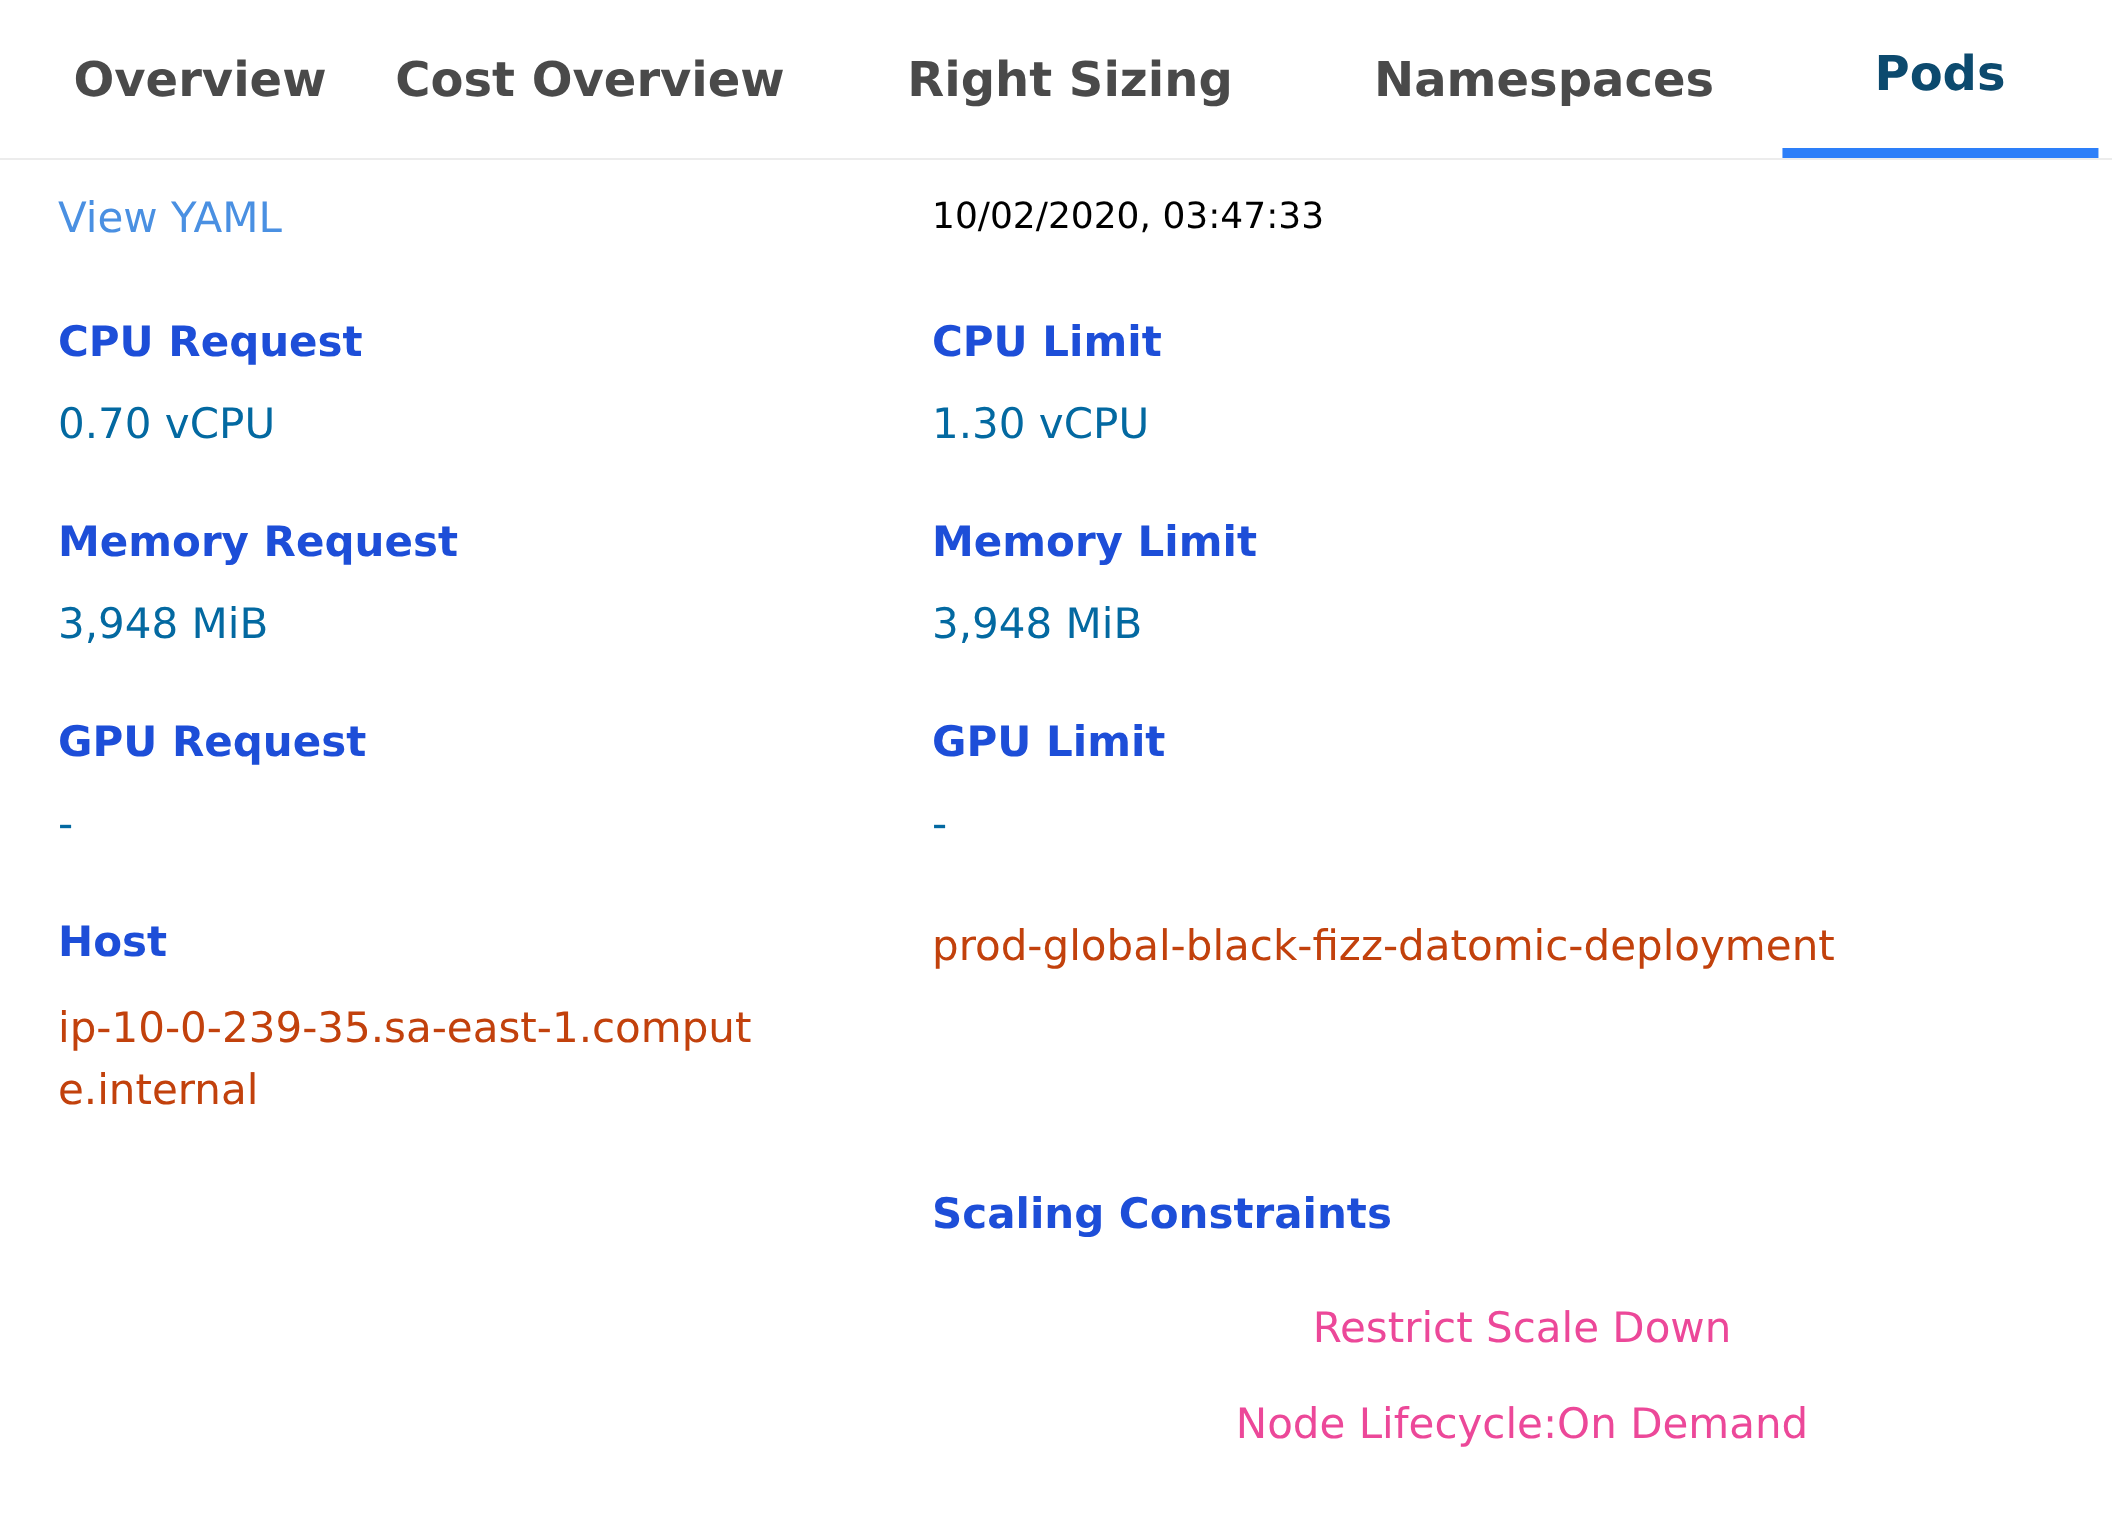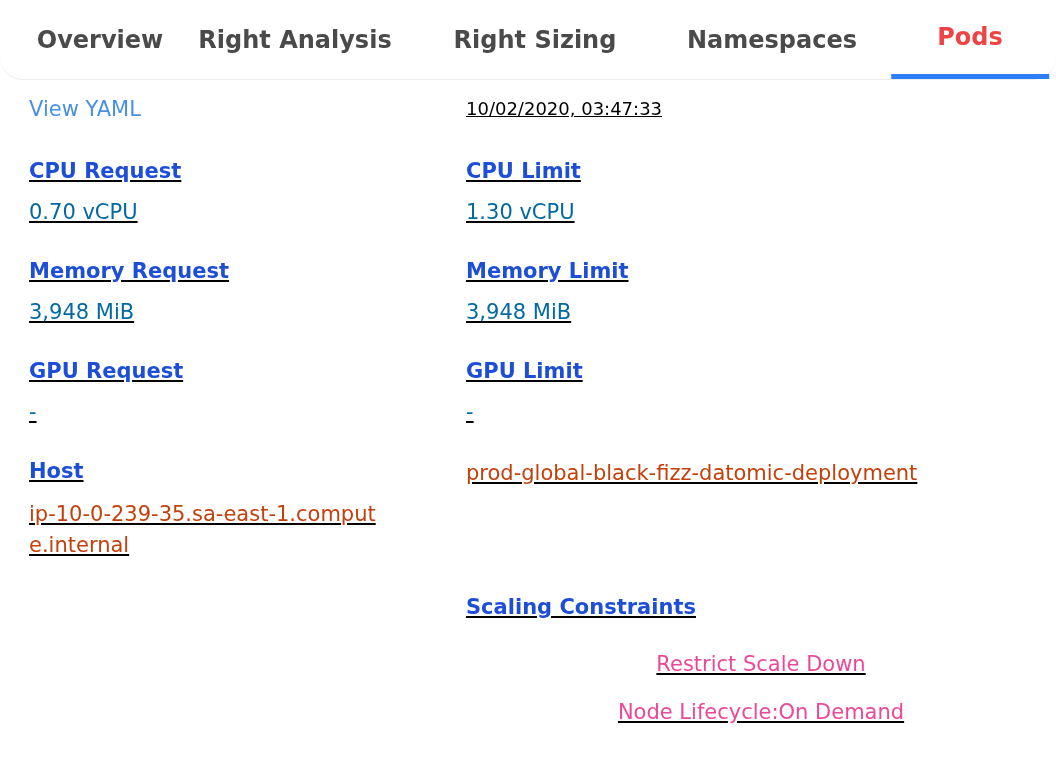--- a/index.html
+++ b/index.html
@@ -10,21 +10,20 @@
     overflow: hidden;
   }
 
   
   .tabbar {
     position: relative;
     width: 1056px;
     height: 80px;
     border-bottom: 1px solid #ececec;
     background: #ffffff;
-    border-radius: 23px;
   }
   .tab {
     position: absolute;
     top: 0;
     height: 79px;
     display: flex;
     align-items: center;
     justify-content: center;
     transform: translateX(-50%);
     font-size: 24px;
@@ -32,29 +31,28 @@
     color: #4a4a4a;
     white-space: nowrap;
     cursor: pointer;
   }
   .tab1 { left: 100px; }
   .tab2 { left: 295px; }
   .tab3 { left: 535px; }
   .tab4 { left: 772px; }
   .tab5 { left: 970px; }
   .tab.active {
-    color: #ef4444;
+    color: #0c4a6e;
     padding: 0 46px;
     border-bottom: 5px solid #2d7ff9;
   }
 
   
   .content {
     padding: 16px 0 0 29px;
-    text-decoration: underline;
   }
   .grid {
     display: grid;
     grid-template-columns: 437px auto;
   }
   .cell { align-self: start; }
 
   .toprow { margin-bottom: 36px; }
   .timestamp {
     font-size: 18px;
@@ -100,21 +98,21 @@
     line-height: 26px;
     margin-bottom: 22px;
     text-align: center;
   }
 </style>
 </head>
 <body>
 
 <div class="tabbar">
   <div class="tab tab1">Overview</div>
-  <div class="tab tab2">Right Analysis</div>
+  <div class="tab tab2">Cost Overview</div>
   <div class="tab tab3">Right Sizing</div>
   <div class="tab tab4">Namespaces</div>
   <div class="tab tab5 active">Pods</div>
 </div>
 
 <div class="content">
   <div class="grid">
 
     <div class="cell toprow">
       <a class="link">View YAML</a>

